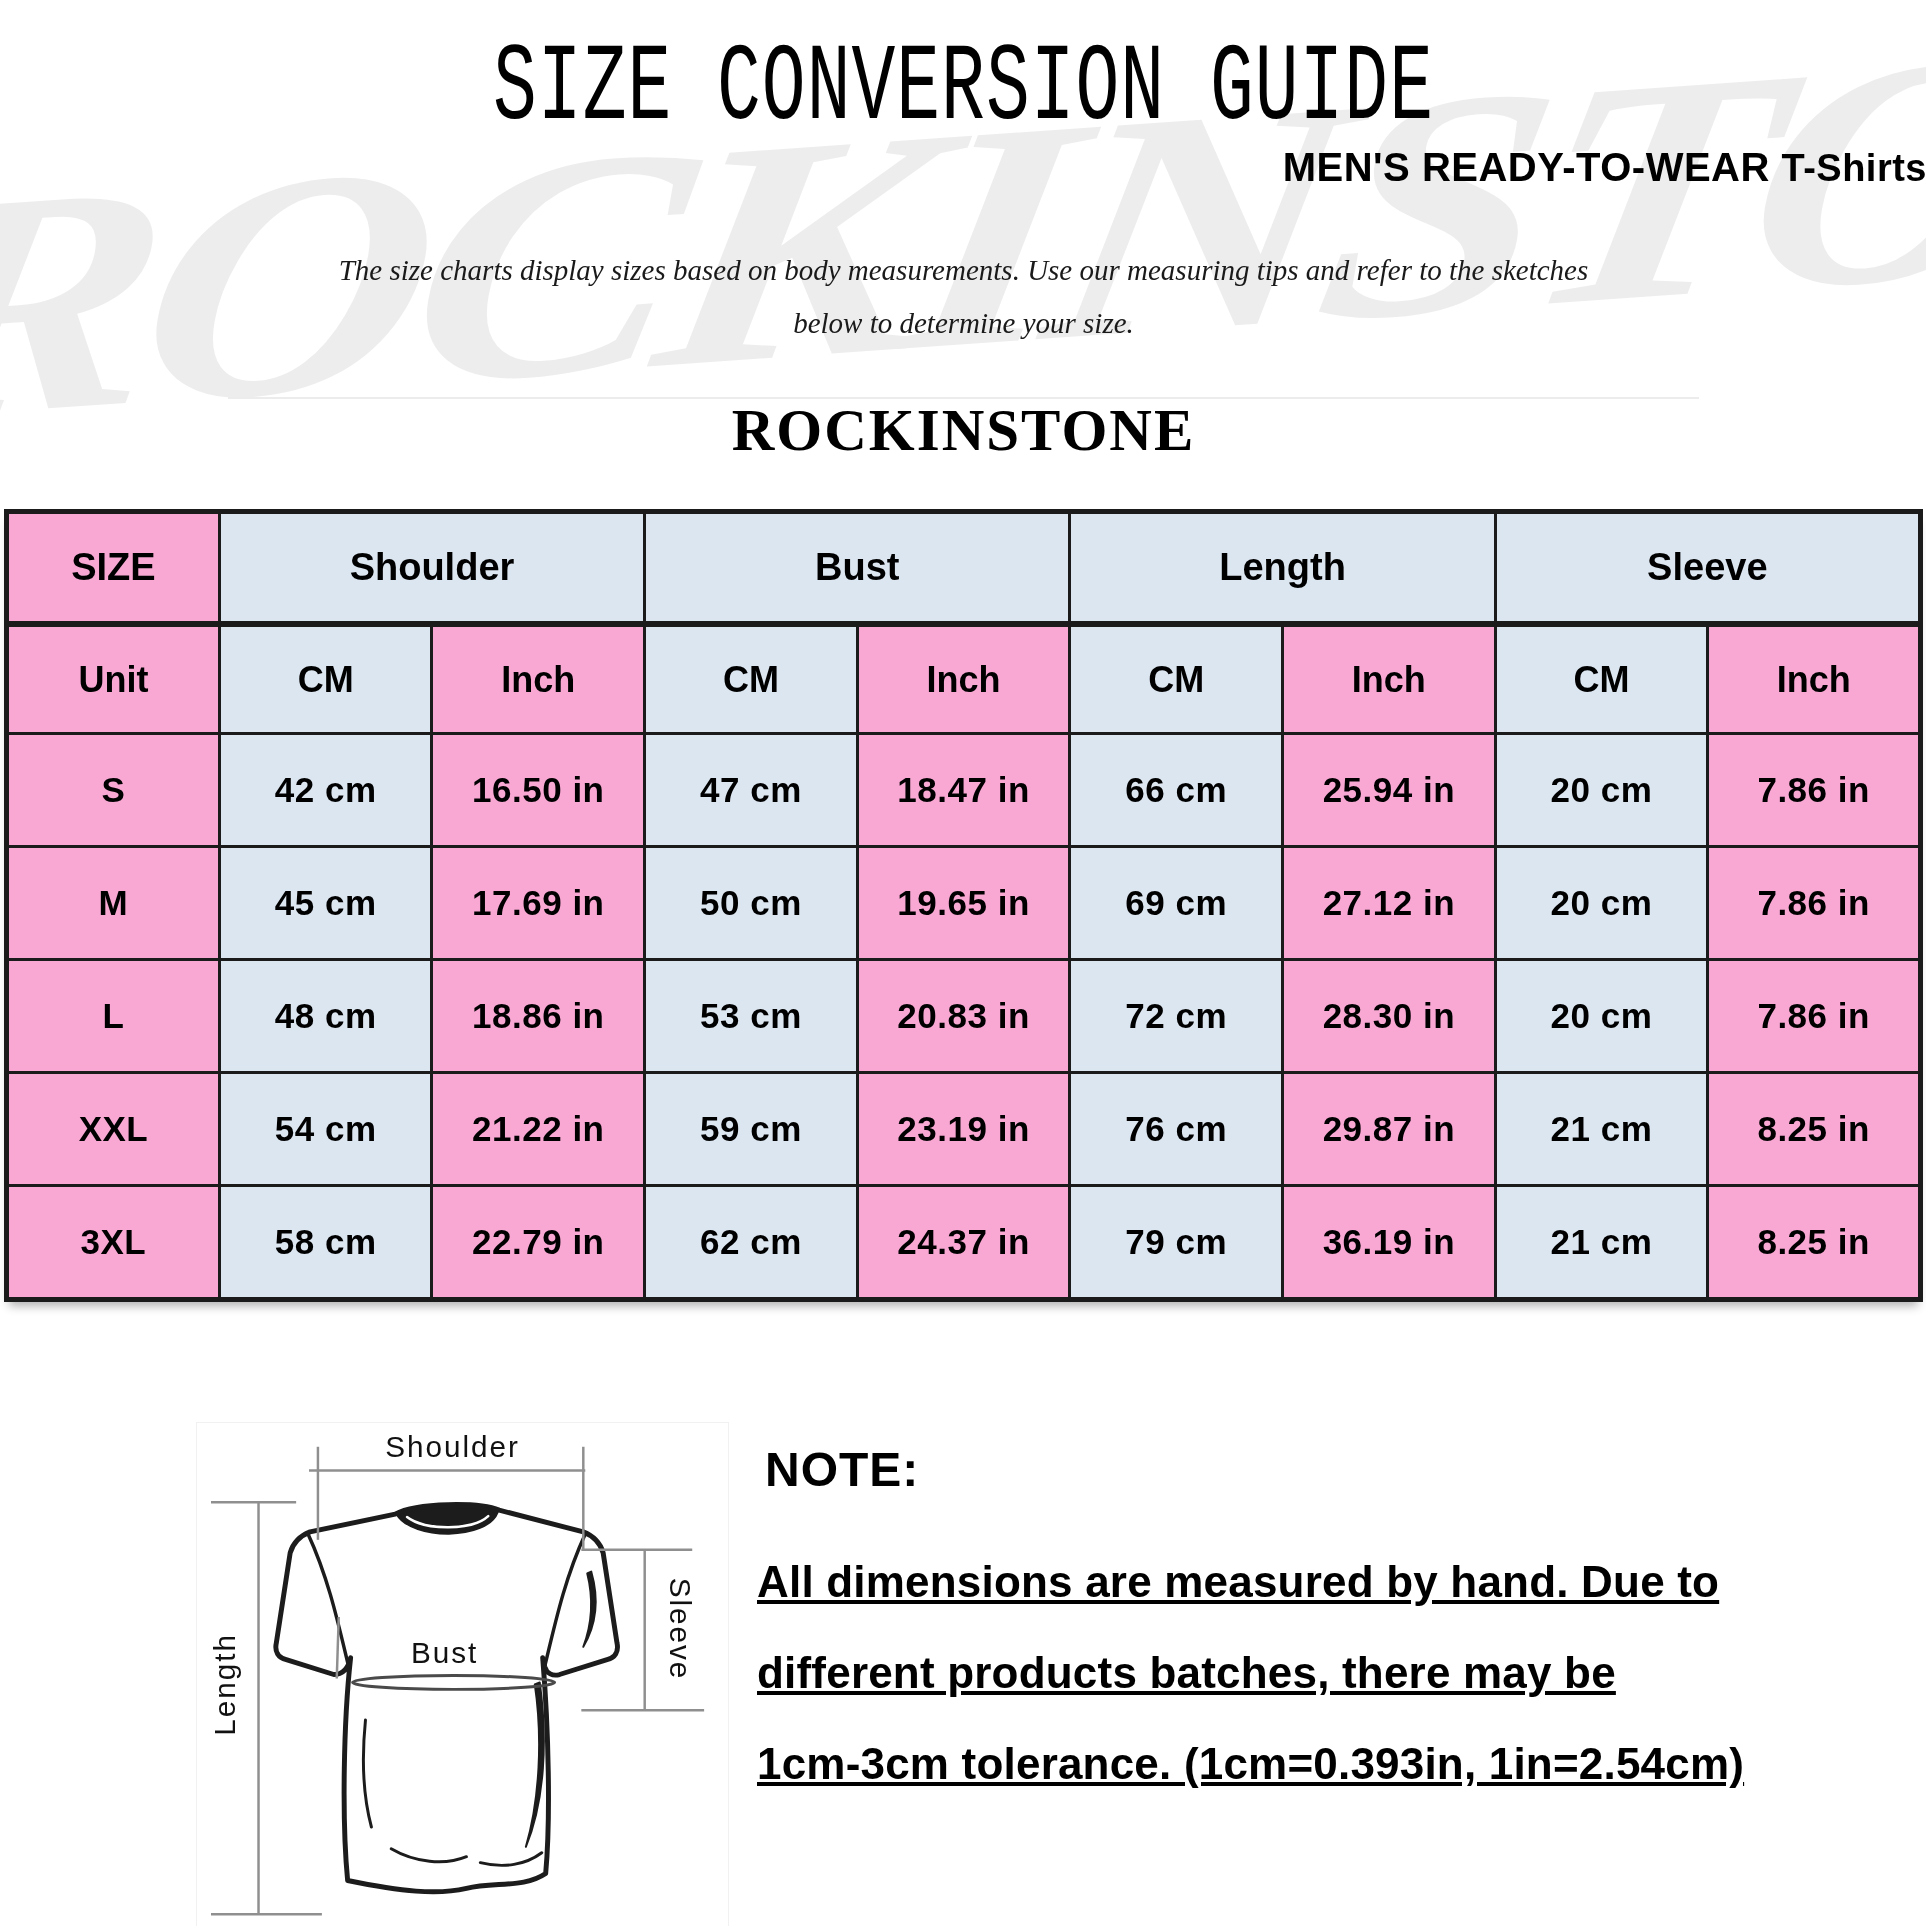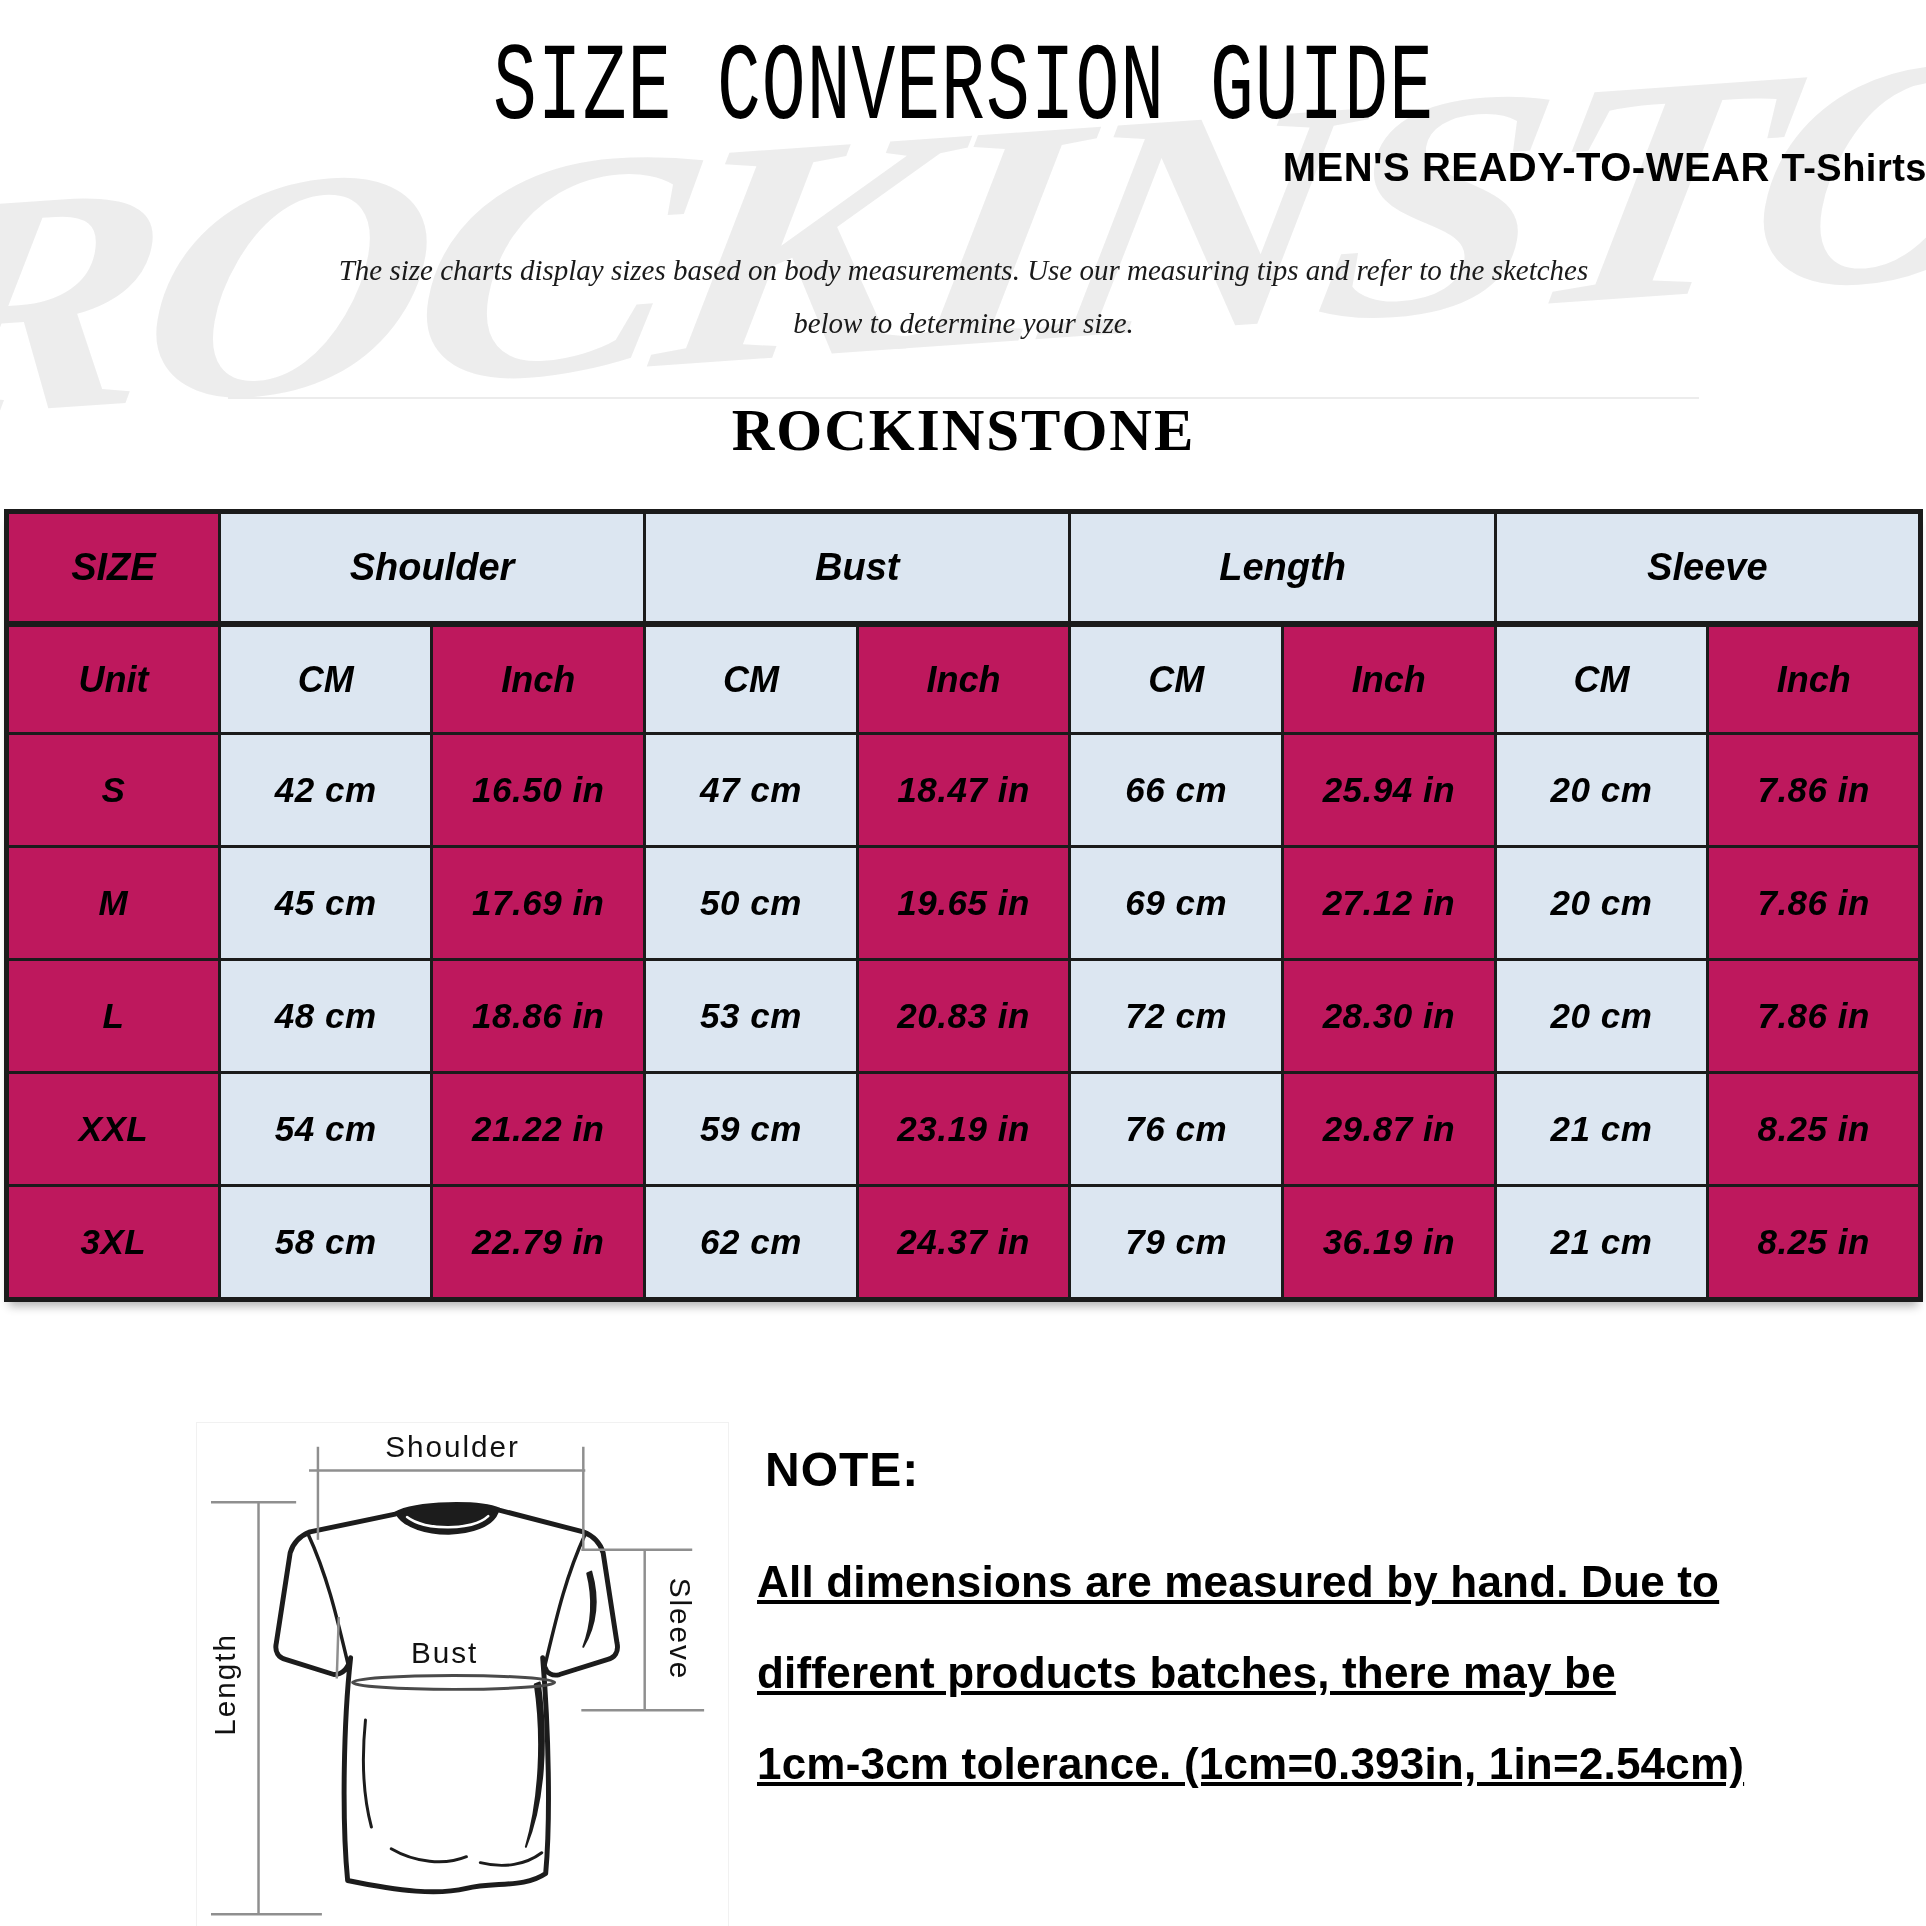--- a/index.html
+++ b/index.html
@@ -24,21 +24,21 @@
     font-family:"Liberation Serif",serif;font-style:italic;font-size:29px;
     line-height:53px;color:#1a1a1a;}
   .brand-rule{position:absolute;top:397px;left:228px;width:1471px;height:2px;
     background:#ececec;z-index:0;}
   .brand{position:absolute;top:396px;left:0;width:100%;text-align:center;z-index:1;
     font-family:"Liberation Serif",serif;font-weight:bold;font-size:59px;letter-spacing:2px;}
 
   
   table.size-table{position:absolute;left:4px;top:509px;width:1919px;z-index:1;
     border-collapse:collapse;table-layout:fixed;text-align:center;font-weight:bold;
-    border:5px solid #1b1b1b;box-shadow:0 9px 9px -5px rgba(0,0,0,.30);background:#be185d;font-style:italic;}
+    border:5px solid #1b1b1b;box-shadow:0 9px 9px -5px rgba(0,0,0,.30);background:#f9a8d4;}
   .size-table th,.size-table td{border:3px solid #1b1b1b;padding:0;vertical-align:middle;}
   .group-row th{height:107px;font-size:38px;border-bottom-width:6px;}
   .unit-row td{height:105px;font-size:36px;}
   .data-row td{height:110px;font-size:35px;letter-spacing:0.5px;}
   .blue{background:#dce6f1;}
 
   
   .shirt-svg{position:absolute;left:196px;top:1422px;width:531px;height:505px;z-index:1;
     border:1px solid #f1f1f1;background:#fff;}
 

